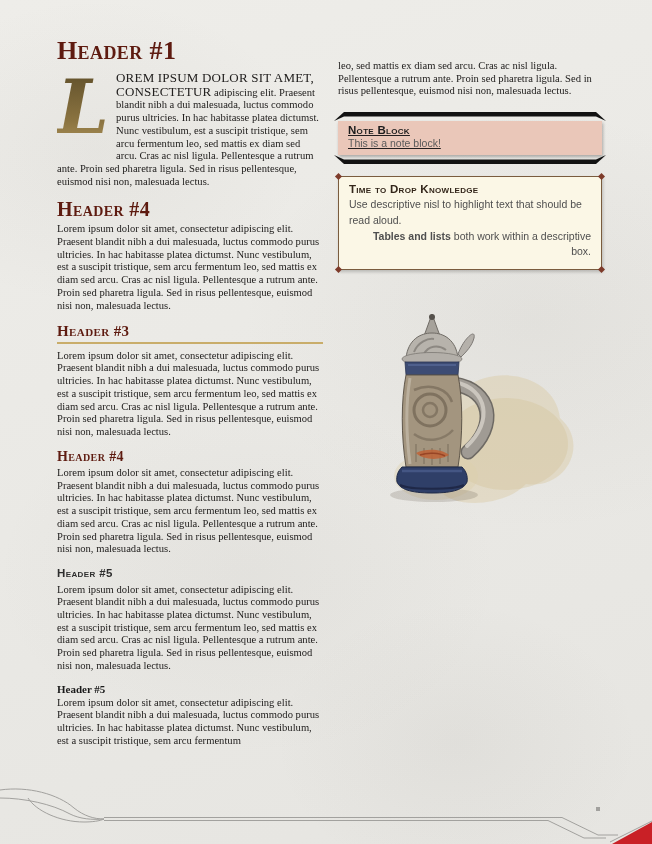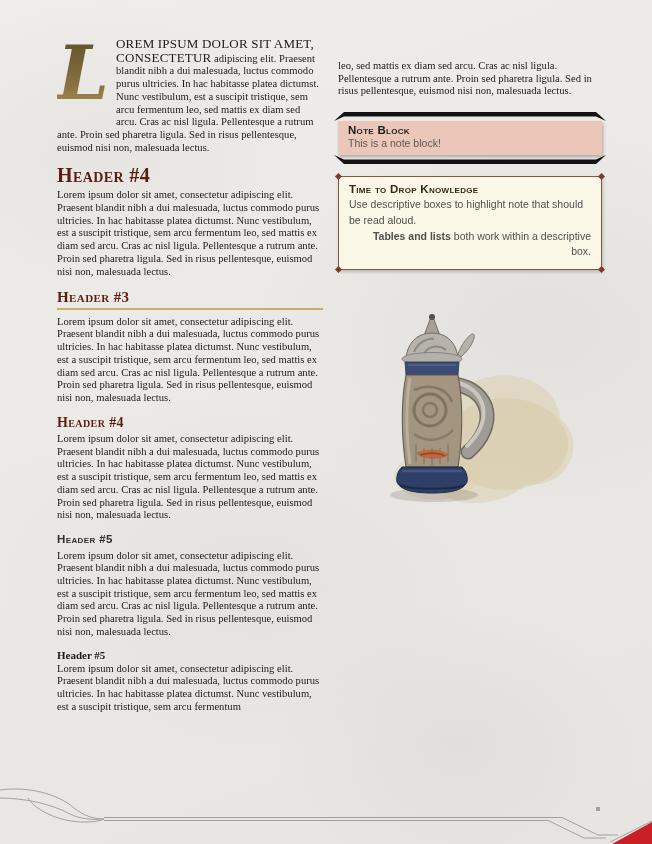--- a/index.html
+++ b/index.html
@@ -31,21 +31,21 @@
     float:left;font-family:"DejaVu Serif",serif;font-style:italic;font-weight:700;
     font-size:74px;line-height:66px;height:84px;margin:2px 7px 0 0;color:#8a7340;
   }
   @supports ((-webkit-background-clip:text) or (background-clip:text)){
     .drop-cap{background:linear-gradient(180deg,#63522c 0%,#8a7340 55%,#b89d62 100%);
       -webkit-background-clip:text;background-clip:text;color:transparent;}
   }
   .lead-caps{text-transform:uppercase;font-size:13px;letter-spacing:.2px;}
 
   
-  .note-block{position:relative;margin:14px 0 12px;}
+  .note-block{position:relative;margin:14px 0 12px;text-decoration:underline;}
   .note-bar{display:block;width:272px;height:9px;margin-left:-4px;}
   .note-body{background:#eac7b9;padding:3px 10px 6px;box-shadow:1px 2px 3px rgba(0,0,0,.28);}
   .note-title{font-family:"Liberation Sans",sans-serif;font-variant:small-caps;font-weight:700;
     font-size:11.5px;color:#1c1c1c;letter-spacing:.3px;}
   .note-text{font-family:"Liberation Sans",sans-serif;font-size:10.5px;color:#5a5a5a;margin-top:1px;}
 
   
   .desc-box{position:relative;margin:12px 0 4px;background:#fbf7e6;border:1px solid #7a5c3e;
     padding:6px 10px 9px;box-shadow:1px 2px 3px rgba(0,0,0,.2);}
   .desc-title{font-family:"Liberation Sans",sans-serif;font-variant:small-caps;font-weight:700;
@@ -60,20 +60,21 @@
   .stein-wrap{margin-top:34px;margin-left:16px;width:240px;height:210px;}
 
   .footer-art{position:absolute;left:0;bottom:0;width:652px;height:60px;}
 </style>
 </head>
 <body>
 
 <div class="page">
 
   <div class="col-left">
+    <h1>Header #1</h1>
     <p class="body"><span class="drop-cap">L</span><span class="lead-caps">orem ipsum dolor sit amet, consectetur</span><span> adipiscing elit. Praesent blandit nibh a dui malesuada, luctus commodo purus ultricies. In hac habitasse platea dictumst. Nunc vestibulum, est a suscipit tristique, sem arcu fermentum leo, sed mattis ex diam sed arcu. Cras ac nisl ligula. Pellentesque a rutrum ante. Proin sed pharetra ligula. Sed in risus pellentesque, euismod nisi non, malesuada lectus.</span></p>
 
     <h2>Header #4</h2>
     <p class="body">Lorem ipsum dolor sit amet, consectetur adipiscing elit. Praesent blandit nibh a dui malesuada, luctus commodo purus ultricies. In hac habitasse platea dictumst. Nunc vestibulum, est a suscipit tristique, sem arcu fermentum leo, sed mattis ex diam sed arcu. Cras ac nisl ligula. Pellentesque a rutrum ante. Proin sed pharetra ligula. Sed in risus pellentesque, euismod nisi non, malesuada lectus.</p>
 
     <h3>Header #3</h3>
     <p class="body">Lorem ipsum dolor sit amet, consectetur adipiscing elit. Praesent blandit nibh a dui malesuada, luctus commodo purus ultricies. In hac habitasse platea dictumst. Nunc vestibulum, est a suscipit tristique, sem arcu fermentum leo, sed mattis ex diam sed arcu. Cras ac nisl ligula. Pellentesque a rutrum ante. Proin sed pharetra ligula. Sed in risus pellentesque, euismod nisi non, malesuada lectus.</p>
 
     <h4>Header #4</h4>
     <p class="body">Lorem ipsum dolor sit amet, consectetur adipiscing elit. Praesent blandit nibh a dui malesuada, luctus commodo purus ultricies. In hac habitasse platea dictumst. Nunc vestibulum, est a suscipit tristique, sem arcu fermentum leo, sed mattis ex diam sed arcu. Cras ac nisl ligula. Pellentesque a rutrum ante. Proin sed pharetra ligula. Sed in risus pellentesque, euismod nisi non, malesuada lectus.</p>
@@ -105,21 +106,21 @@
       </svg>
     </div>
 
     <div class="desc-box">
       <span class="corner-dot tl"></span>
       <span class="corner-dot tr"></span>
       <span class="corner-dot bl"></span>
       <span class="corner-dot br"></span>
       <div class="desc-title">Time to Drop Knowledge</div>
       <div class="desc-text">
-        <p class="desc-p">Use descriptive boxes to highlight note that should be read aloud.</p>
+        <p class="desc-p">Use descriptive nisl to highlight text that should be read aloud.</p>
         <p class="desc-p indent"><b>Tables and lists</b><span> both work within a descriptive box.</span></p>
       </div>
     </div>
 
     <div class="stein-wrap">
       <svg width="240" height="210" viewBox="0 0 240 210">
 
         <path d="M60,120 C38,100 68,68 110,84 C148,58 202,74 206,114 C236,140 212,186 172,180 C152,202 100,206 85,186 C54,186 45,146 60,120 Z" fill="#d8c8a0" opacity="0.42"></path>
         <ellipse cx="152" cy="140" rx="62" ry="46" fill="#d2bf92" opacity="0.33"></ellipse>
         <ellipse cx="82" cy="172" rx="42" ry="24" fill="#ddd0ab" opacity="0.38"></ellipse>

